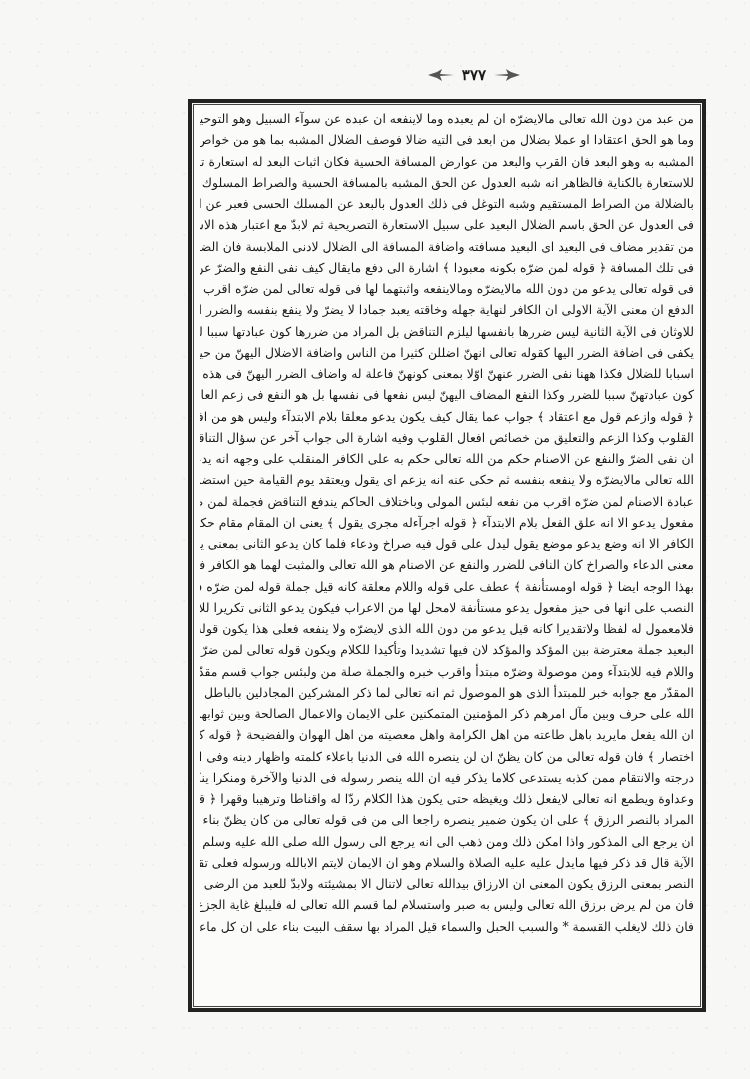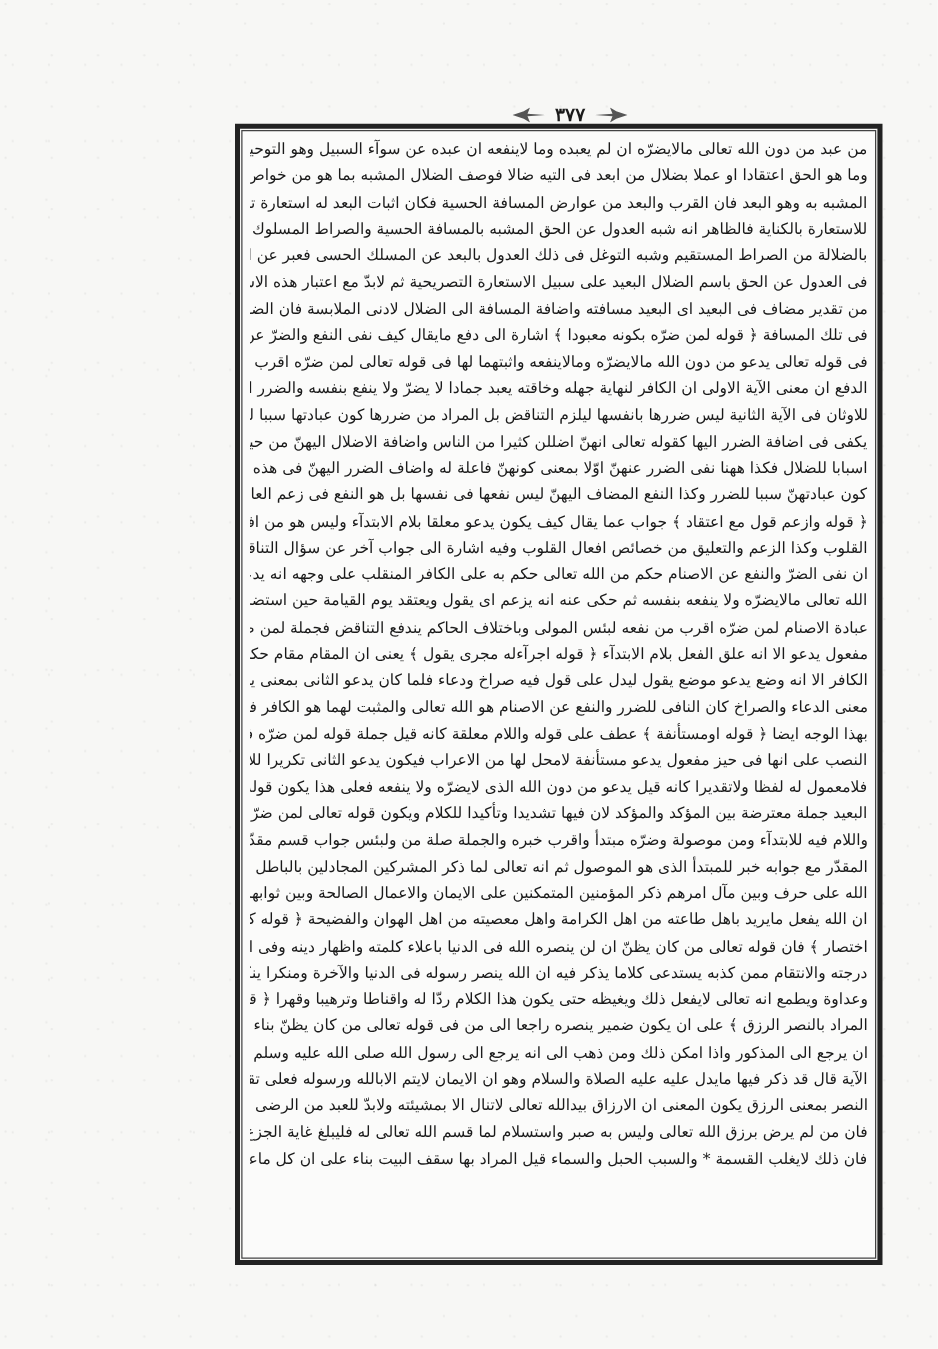--- a/index.html
+++ b/index.html
@@ -15,22 +15,22 @@
       radial-gradient(circle at 12% 8%, rgba(0,0,0,0.05) 0.6px, transparent 1.2px),
       radial-gradient(circle at 70% 40%, rgba(0,0,0,0.05) 0.6px, transparent 1.2px),
       radial-gradient(circle at 35% 85%, rgba(0,0,0,0.05) 0.6px, transparent 1.2px);
     background-size: 37px 41px, 53px 47px, 29px 61px;
   }
   
   .side-col {
     position: absolute; left: 0; top: 211px; width: 183px;
     direction: rtl; text-align: right; overflow: hidden;
   }
-  .page-num-wrap { position: absolute; top: 80px; left: 410px; width: 110px; height: 24px;
-    display: flex; align-items: center; justify-content: flex-start; gap: 8px; }
+  .page-num-wrap { position: absolute; top: 63px; left: 410px; width: 110px; height: 24px;
+    display: flex; align-items: center; justify-content: flex-end; gap: 8px; }
   .orn { width: 26px; height: 12px; position: relative; }
   .orn svg { width: 26px; height: 12px; display: block; }
   .num { font-size: 15px; font-weight: bold; letter-spacing: 1px; direction: rtl; }
 
   
   .frame {
     position: absolute; left: 188px; top: 99px; width: 518px; height: 913px;
     border: 4px solid #222; box-sizing: border-box;
     box-shadow: inset 0 0 0 1px #f7f7f5, inset 0 0 0 2px #444;
     background: #fbfbfa;

